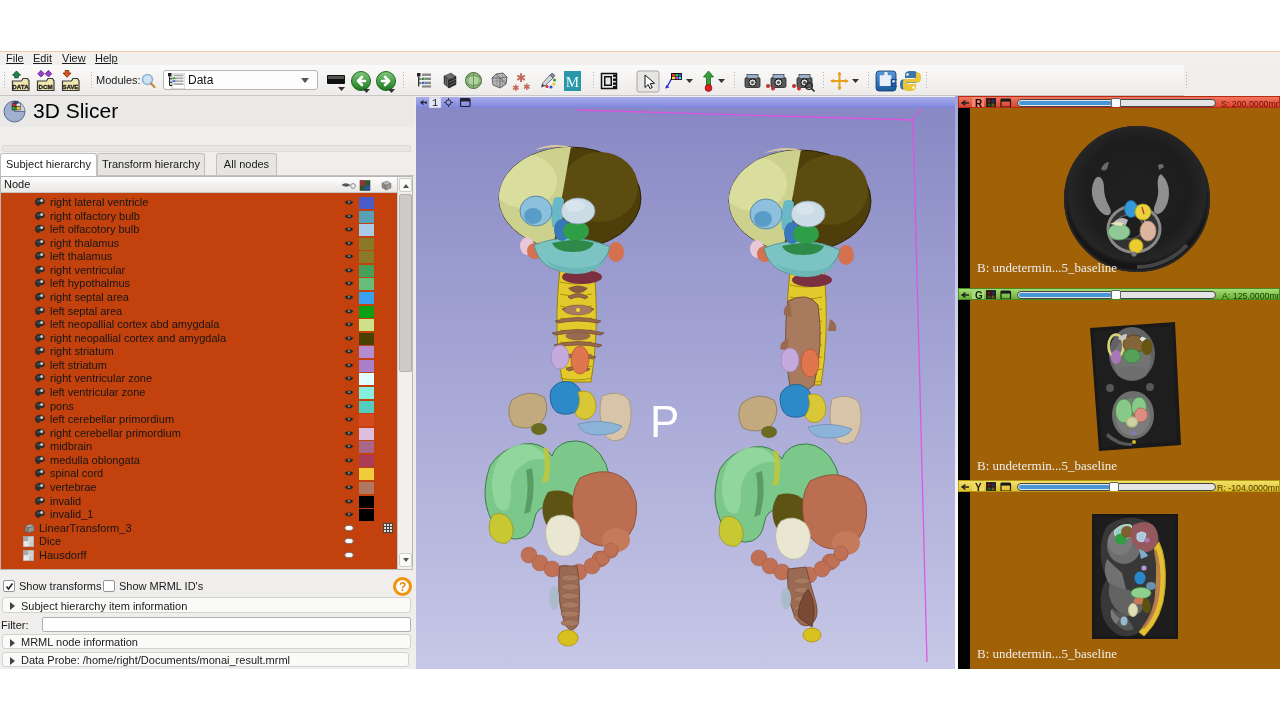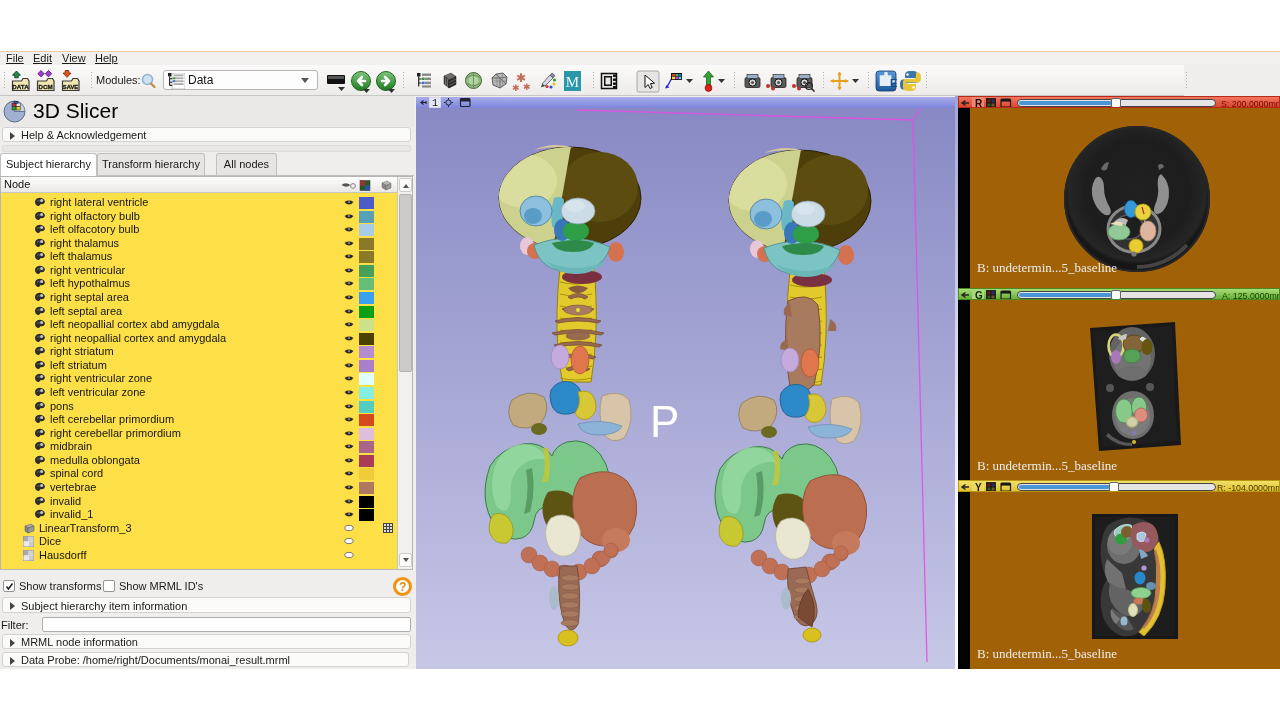--- a/index.html
+++ b/index.html
@@ -25,21 +25,21 @@
 .collapse{position:absolute;left:2px;background:#fafaf9;border:1px solid #d4d2d0;
  border-radius:3px;font-size:11px;color:#1a1a1a;}
 .collapse .tri{position:absolute;left:7px;top:4px;width:0;height:0;
  border-top:4px solid transparent;border-bottom:4px solid transparent;border-left:5px solid #444;}
 .collapse .lbl{position:absolute;left:18px;top:1px;}
 .tab{position:absolute;top:57px;height:22px;border:1px solid #c2c0be;border-bottom:none;
  border-radius:3px 3px 0 0;font-size:11px;color:#1a1a1a;background:#e7e5e3;text-align:center;
  padding-top:4px;}
 .tab.active{background:#fff;z-index:2;height:23px;}
 #tabline{position:absolute;left:0;top:79px;width:414px;height:1px;background:#c2c0be;}
-#treebox{position:absolute;left:0;top:80px;width:413px;height:394px;background:#fde047;
+#treebox{position:absolute;left:0;top:80px;width:413px;height:394px;background:#c2410c;
  border:1px solid #b8b6b4;}
 #treehdr{position:absolute;left:0;top:0;width:411px;height:16px;
  background:linear-gradient(#fdfdfd,#eae8e6);border-bottom:1px solid #c8c6c4;
  font-size:11px;color:#111;}
 #vscroll{position:absolute;right:0;top:0;width:15px;height:392px;background:#f1f0ee;border-left:1px solid #c8c6c4;}
 .row{position:absolute;left:0;width:395px;height:13.6px;font-size:11px;color:#161616;white-space:nowrap;}
 .row .nm{position:absolute;left:49px;top:0px;}
 .sw{position:absolute;left:358px;top:1px;width:15px;height:12px;}
 .eye{position:absolute;left:343px;top:2px;}
 .bic{position:absolute;top:1px;}
@@ -250,24 +250,20 @@
           <g stroke="#222" stroke-width="0.5">
             <rect x="9" y="3" width="4" height="3.4" fill="#c83030"></rect>
             <rect x="13.2" y="3" width="4" height="3.4" fill="#e8e8e8"></rect>
             <rect x="9" y="6.6" width="4" height="3.4" fill="#30a030"></rect>
             <rect x="13.2" y="6.6" width="4" height="3.4" fill="#e8c830"></rect>
             <rect x="11" y="1.2" width="4" height="2" fill="#3050c8"></rect>
           </g>
         </svg>
       </div>
     <div id="slicertext">3D Slicer</div>
-    <div class="collapse" style="top:31px;width:409px;height:15px">
-        <span class="tri"></span>
-        <span class="lbl">Help &amp; Acknowledgement</span>
-      </div>
     <div style="position:absolute;left:2px;top:49px;width:409px;height:7px;background:#e9e7e5;border:1px solid #dedcda;border-radius:2px"></div>
     <div class="tab" style="left:97px;width:108px">Transform hierarchy</div>
     <div class="tab" style="left:216px;width:61px">All nodes</div>
     <div class="tab active" style="left:0;width:97px">Subject hierarchy</div>
     <div id="tabline"></div>
     <div id="treebox">
       <div id="treehdr">
           <span style="position:absolute;left:3px;top:1px">Node</span>
           <svg style="position:absolute;left:340px;top:3px" width="56" height="11" viewBox="0 0 56 11">
             <path d="M0.5 5 q4 -3.5 9 0 q-4 3.5 -9 0z" fill="#555"></path>

